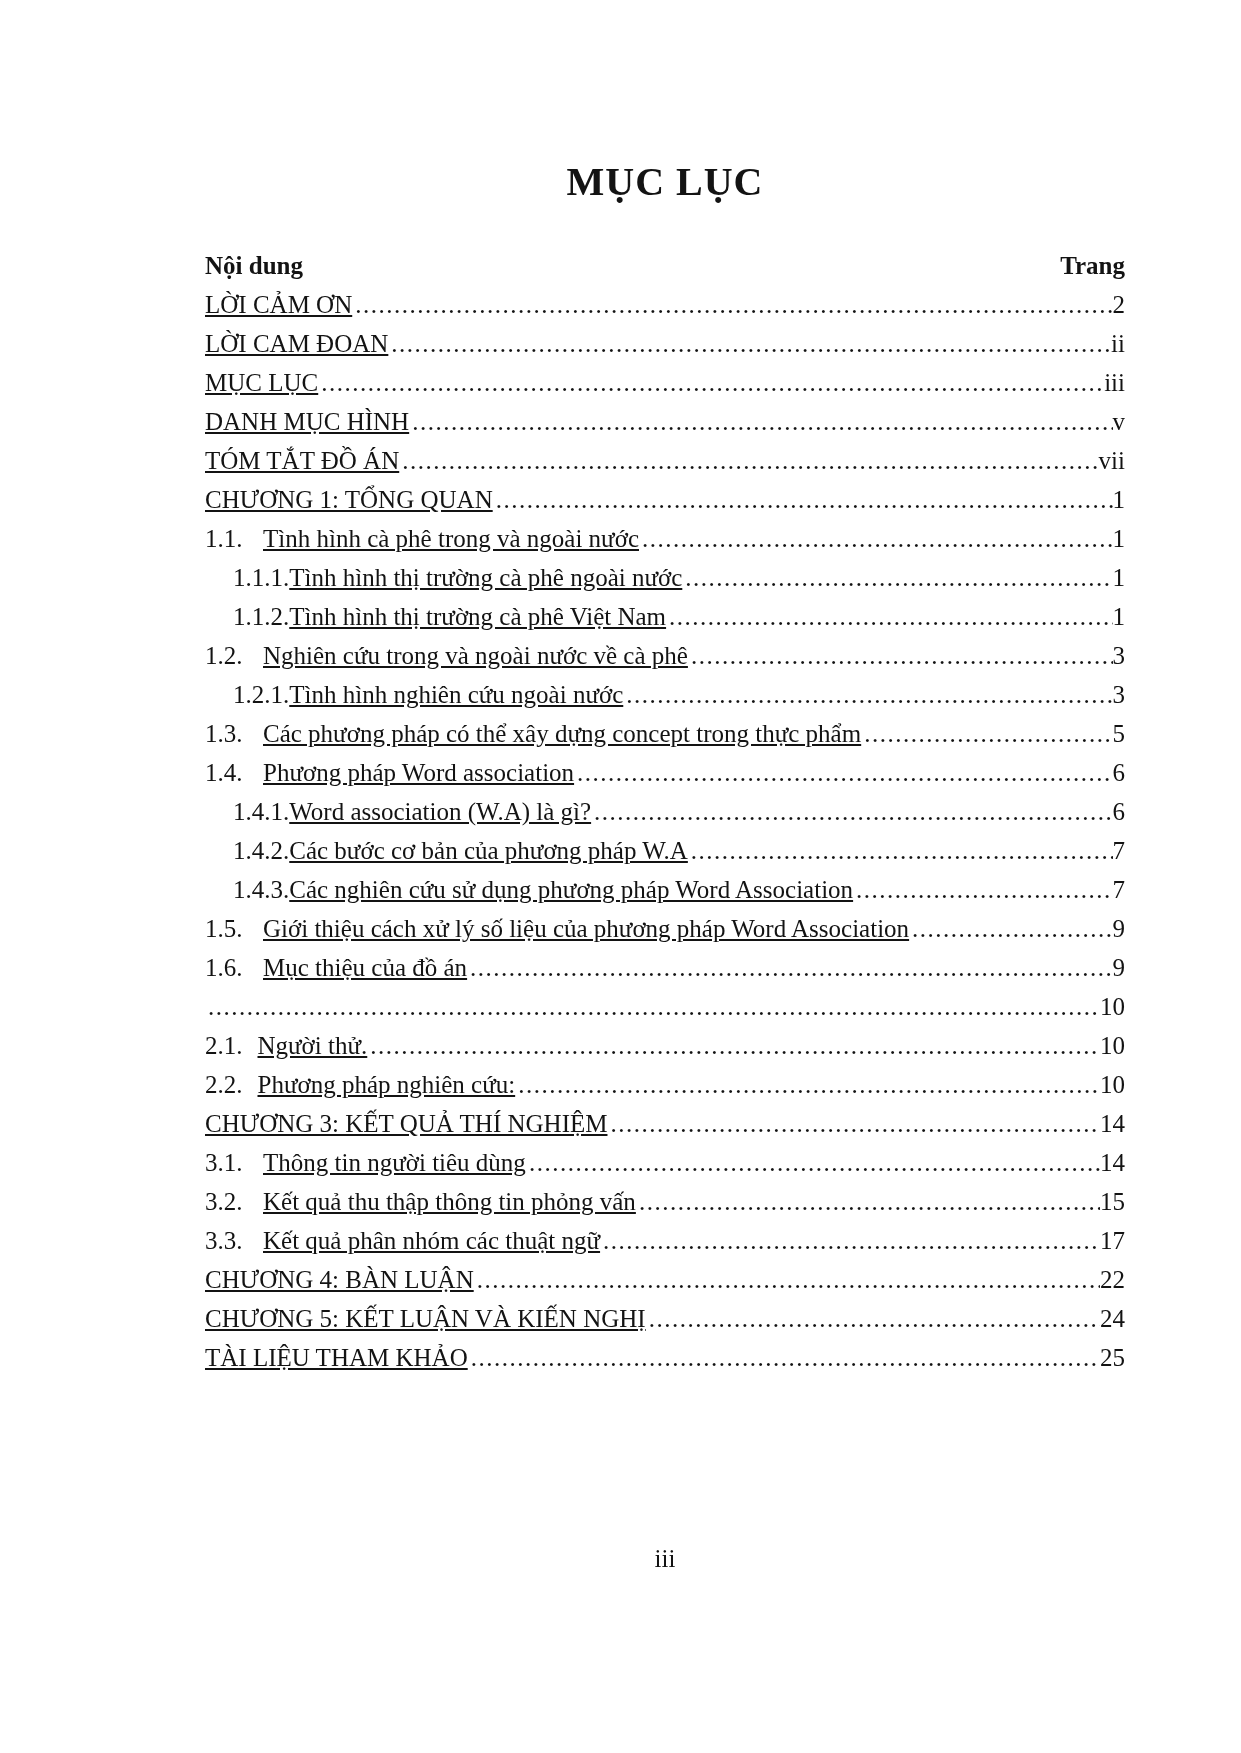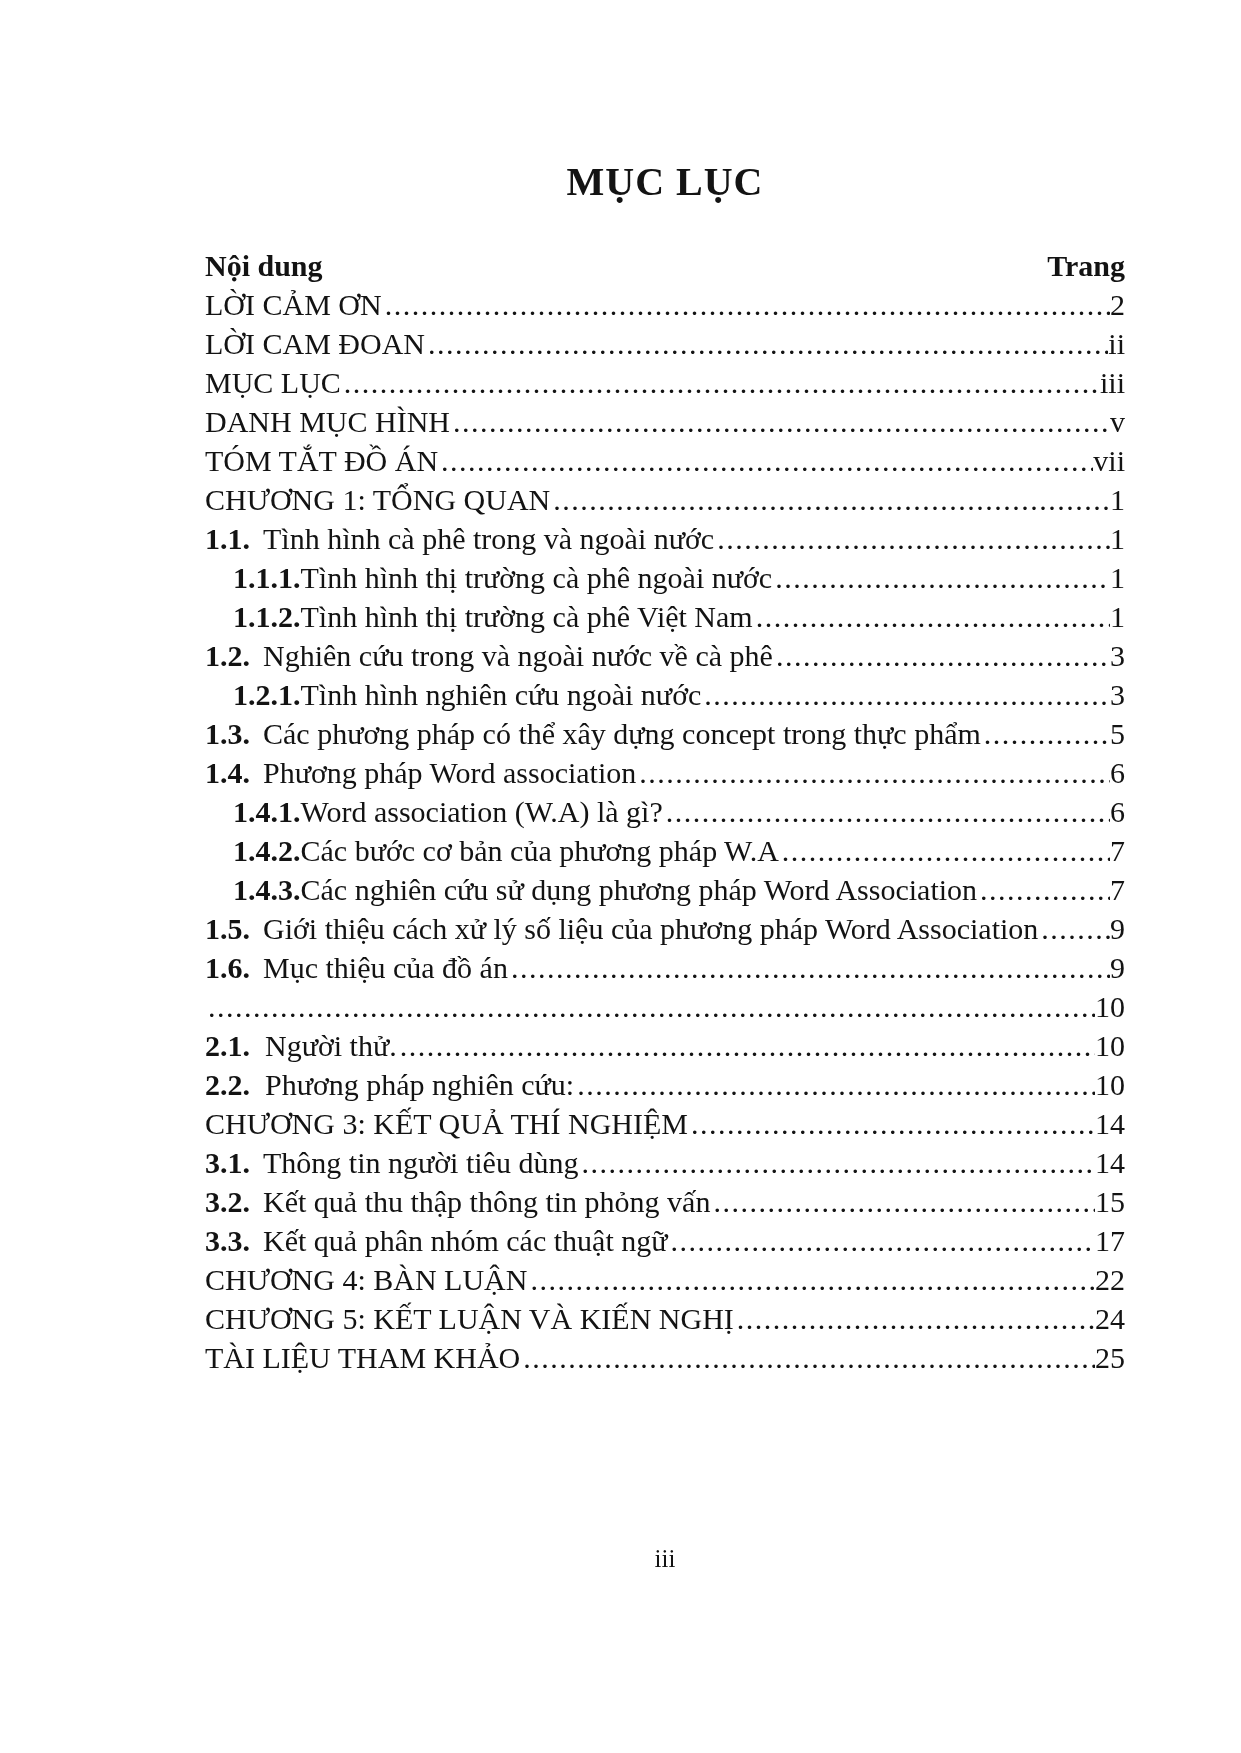--- a/index.html
+++ b/index.html
@@ -29,33 +29,33 @@
     letter-spacing: 1px;
   }
   .toc {
     margin-top: 40px;
   }
   .row {
     display: flex;
     align-items: baseline;
     height: 39px;
     line-height: 39px;
-    font-size: 30px;
+    font-size: 25px;
     white-space: nowrap;
   }
   .row.header-row {
     font-weight: bold;
     justify-content: space-between;
   }
   .row.lvl2 { padding-left: 28px; }
-  .num  { flex: 0 0 auto; font-weight: bold; }
+  .num  { flex: 0 0 auto; }
   .num.n1 { min-width: 58px; }
   .num.n2 { min-width: 52px; }
   .num.nn { margin-right: 15px; }
-  .entry-text { flex: 0 0 auto; }
+  .entry-text { flex: 0 0 auto; text-decoration: underline; }
   .leader {
     flex: 1 1 0;
     min-width: 0;
     overflow: hidden;
     white-space: nowrap;
     padding: 0 2px 0 3px;
     letter-spacing: 1.5px;
   }
   .leader::after {
     content: "........................................................................................................................................................................................................................";

